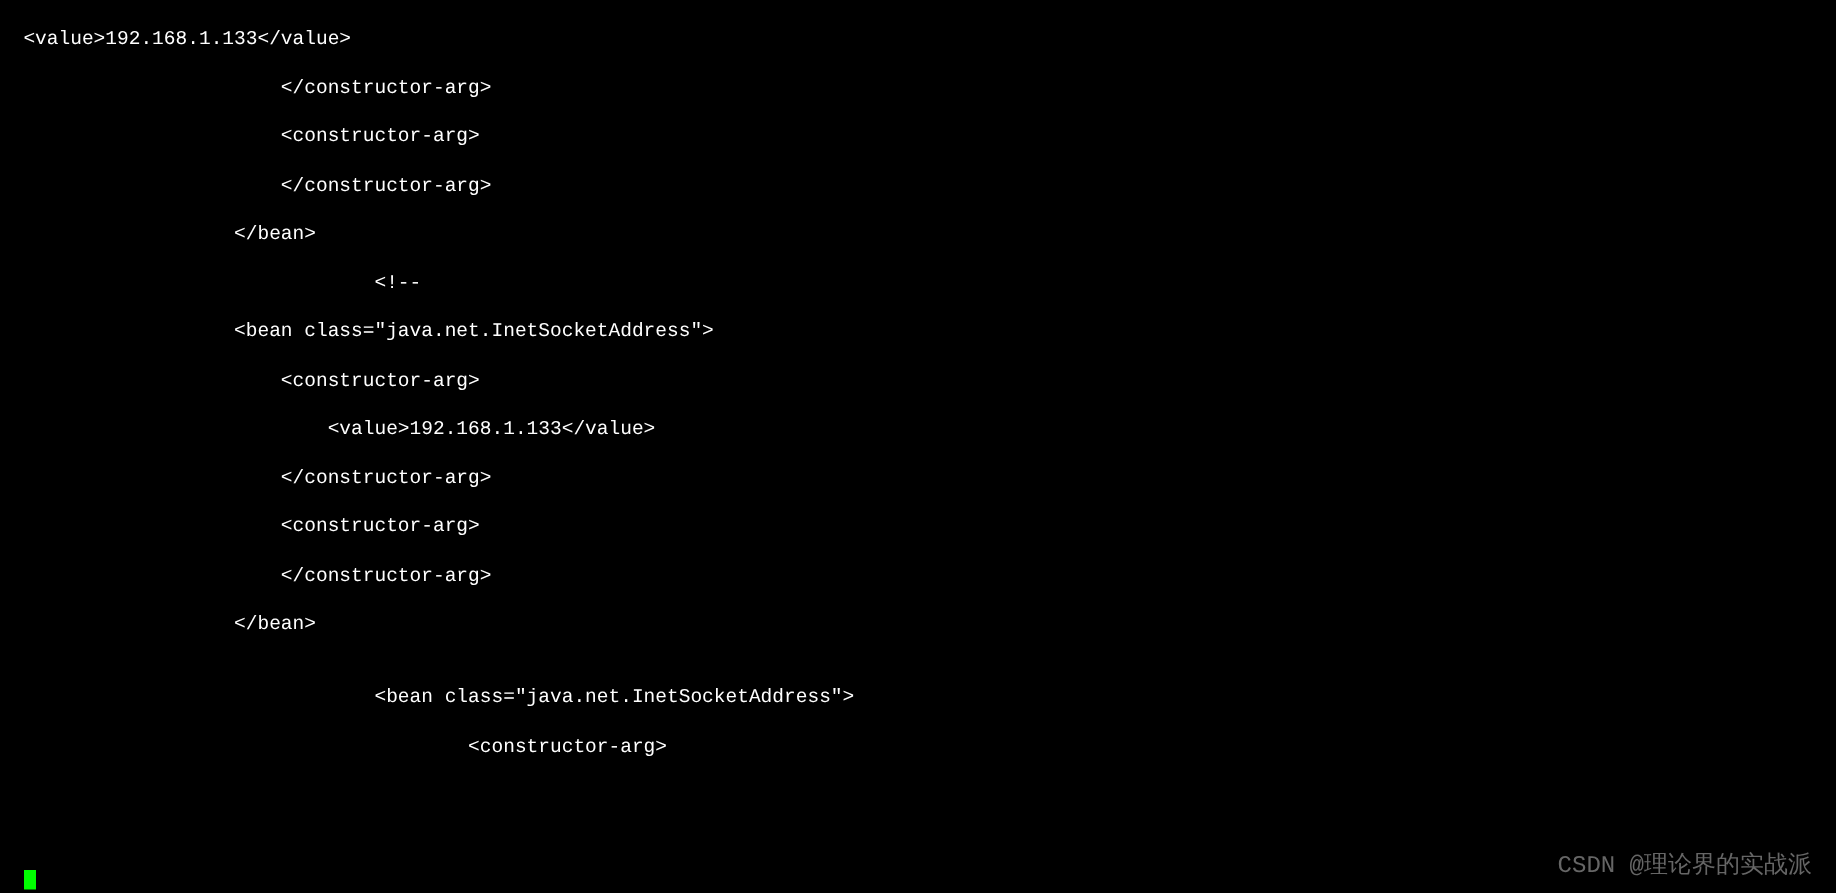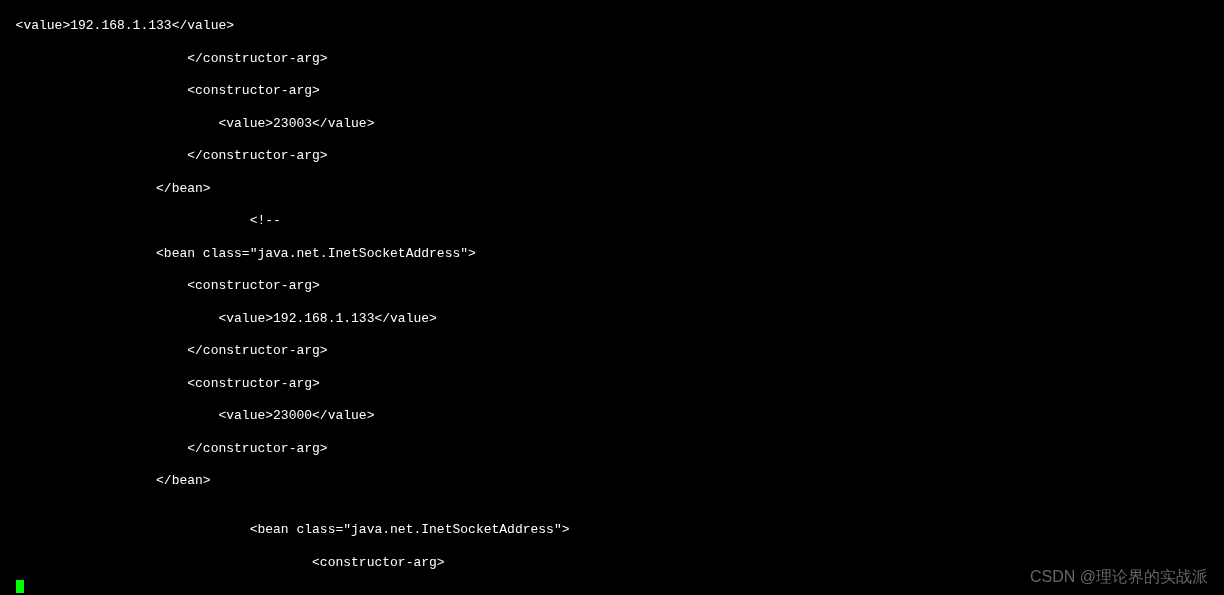--- a/index.html
+++ b/index.html
@@ -24,50 +24,48 @@
     }
     .line {
       display: block;
     }
     .watermark {
       position: absolute;
       bottom: 8px;
       right: 16px;
       color: #888888;
       font-size: 16px;
-      font-family: Liberation Sans, sans-serif;
+      font-family: Liberation Mono, monospace;
       opacity: 0.75;
       margin-left: 41px;
     }
     .cursor-indicator {
       position: absolute;
       bottom: 2px;
       left: 16px;
       width: 8px;
       height: 13px;
       background-color: #00ff00;
     }
   </style>
 </head>
 <body>
 
 <div class="terminal">
 <span class="line">  &lt;value&gt;192.168.1.133&lt;/value&gt;</span>
 <span class="line">                        &lt;/constructor-arg&gt;</span>
 <span class="line">                        &lt;constructor-arg&gt;</span>
-<span class="line">                            &lt;value&gt;23003&lt;/value&gt;</span>
 <span class="line">                        &lt;/constructor-arg&gt;</span>
 <span class="line">                    &lt;/bean&gt;</span>
 <span class="line">                                &lt;!--</span>
 <span class="line">                    &lt;bean class="java.net.InetSocketAddress"&gt;</span>
 <span class="line">                        &lt;constructor-arg&gt;</span>
 <span class="line">                            &lt;value&gt;192.168.1.133&lt;/value&gt;</span>
 <span class="line">                        &lt;/constructor-arg&gt;</span>
 <span class="line">                        &lt;constructor-arg&gt;</span>
-<span class="line">                            &lt;value&gt;23000&lt;/value&gt;</span>
 <span class="line">                        &lt;/constructor-arg&gt;</span>
 <span class="line">                    &lt;/bean&gt;</span>
 <span class="line"></span>
 <span class="line">                                &lt;bean class="java.net.InetSocketAddress"&gt;</span>
 <span class="line">                                        &lt;constructor-arg&gt;</span>
 
 
 
 
 

